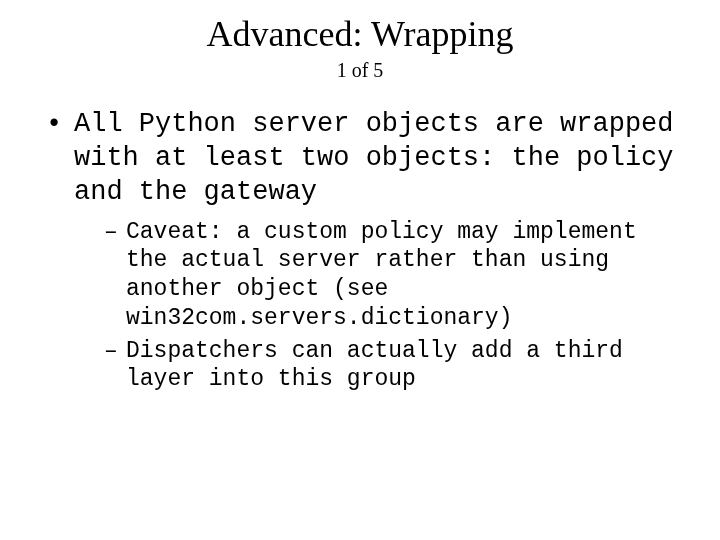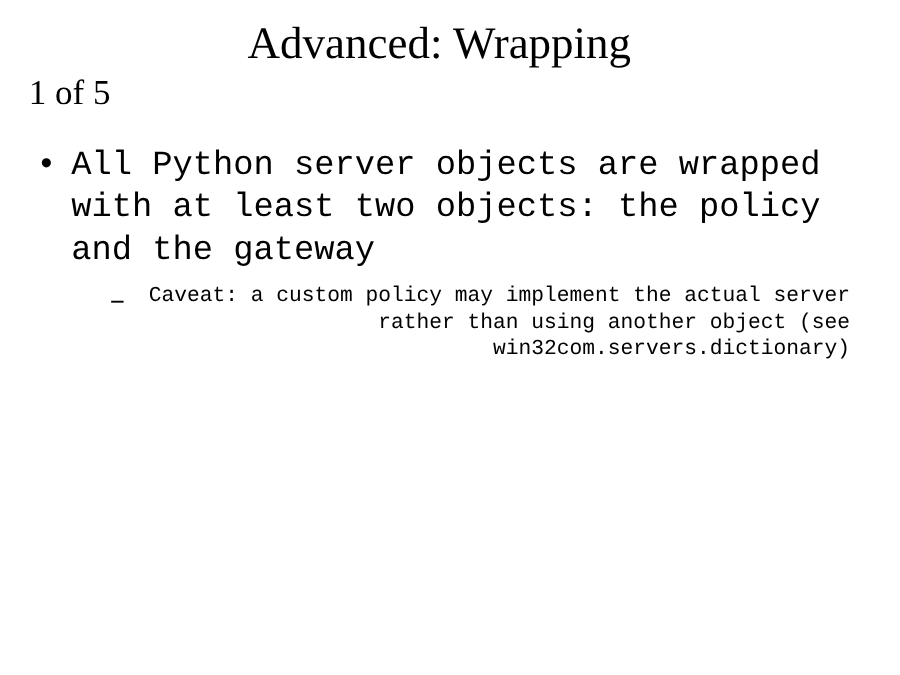--- a/index.html
+++ b/index.html
@@ -8,31 +8,32 @@
     width: 720px;
     height: 540px;
     background: #ffffff;
     font-family: "Times New Roman", Times, serif;
     color: #000000;
   }
   .slide {
     width: 720px;
     height: 540px;
     box-sizing: border-box;
-    padding: 14px 40px 0 23px;
+    padding: 14px 40px 0 40px;
   }
   .title {
     text-align: center;
     font-size: 36px;
     font-weight: normal;
     margin: 0;
     line-height: 1.15;
   }
   .subtitle {
-    font-size: 28px;
+    text-align: center;
+    font-size: 20px;
     margin-top: 4px;
   }
   .body {
     margin-top: 26px;
   }
   ul.level1 {
     list-style: none;
     margin: 0;
     padding: 0;
     font-family: Liberation Mono, monospace;
@@ -51,25 +52,24 @@
     top: 0;
     font-size: 27px;
   }
   ul.level2 {
     list-style: none;
     margin: 8px 0 0 0;
     padding: 0 0 0 30px;
   }
   ul.level2 > li {
     position: relative;
-    font-size: 17px;
+    font-size: 23px;
     line-height: 1.25;
     padding-left: 22px;
     margin-bottom: 4px;
-    text-align: right;
   }
   ul.level2 > li::before {
     content: "–";
     position: absolute;
     left: 0;
     top: 0;
     font-size: 23px;
   }
 </style>
 </head>
@@ -77,17 +77,18 @@
 
 <div class="slide">
   <h1 class="title">Advanced: Wrapping</h1>
   <div class="subtitle">1 of 5</div>
   <div class="body">
     <ul class="level1">
       <li>
         <span>All Python server objects are wrapped with at least two objects: the policy and the gateway</span>
         <ul class="level2">
           <li>Caveat: a custom policy may implement the actual server rather than using another object (see win32com.servers.dictionary)</li>
+          <li>Dispatchers can actually add a third layer into this group</li>
         </ul>
       </li>
     </ul>
   </div>
 </div>
 
 </body></html>

